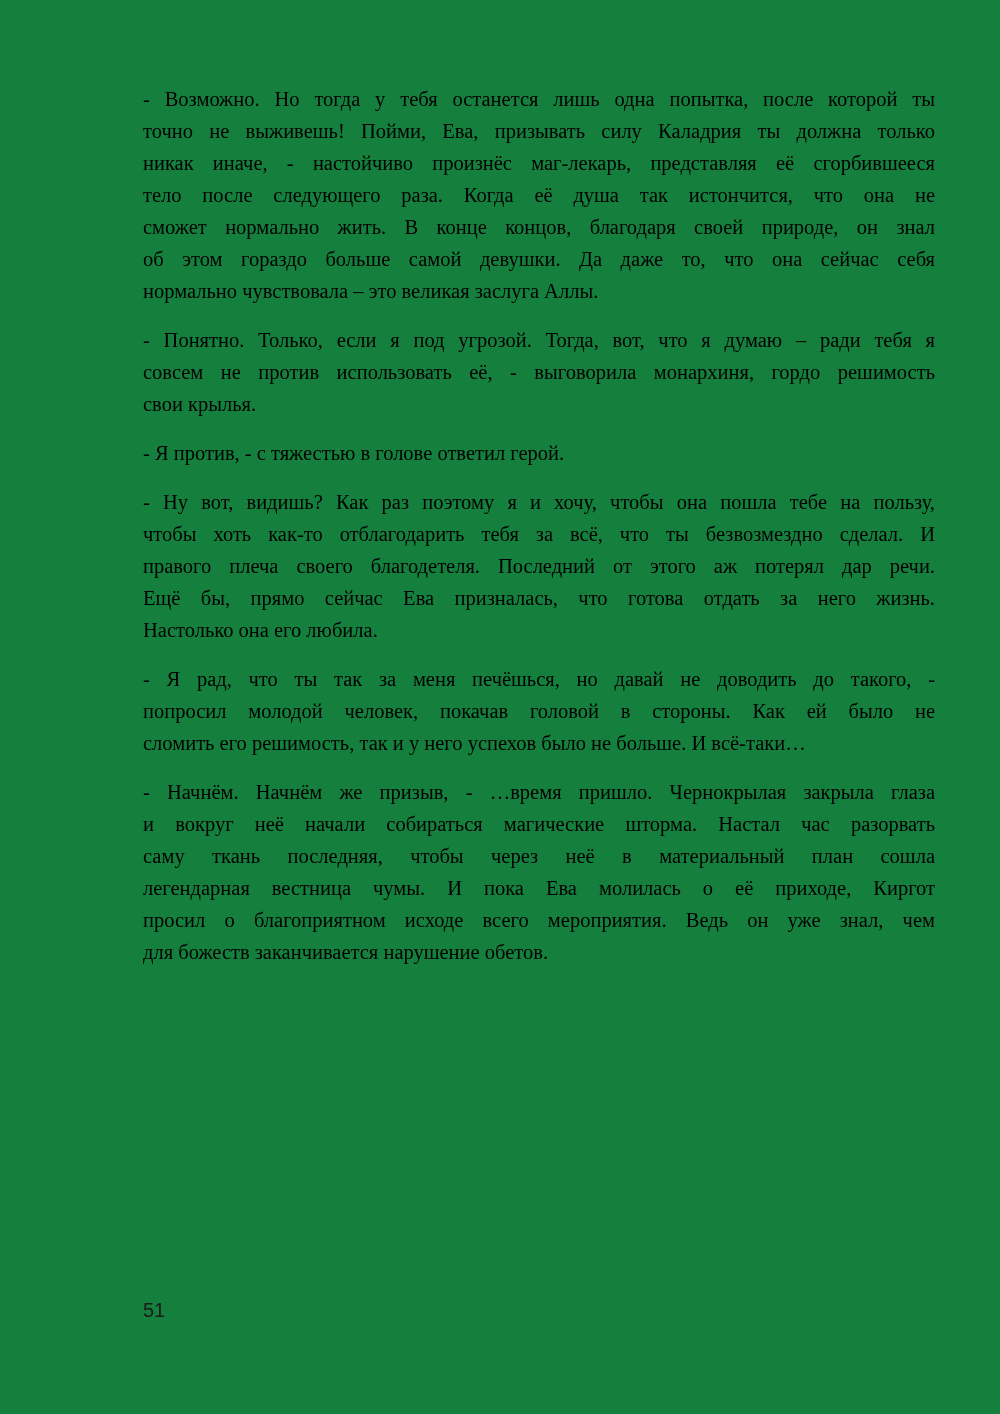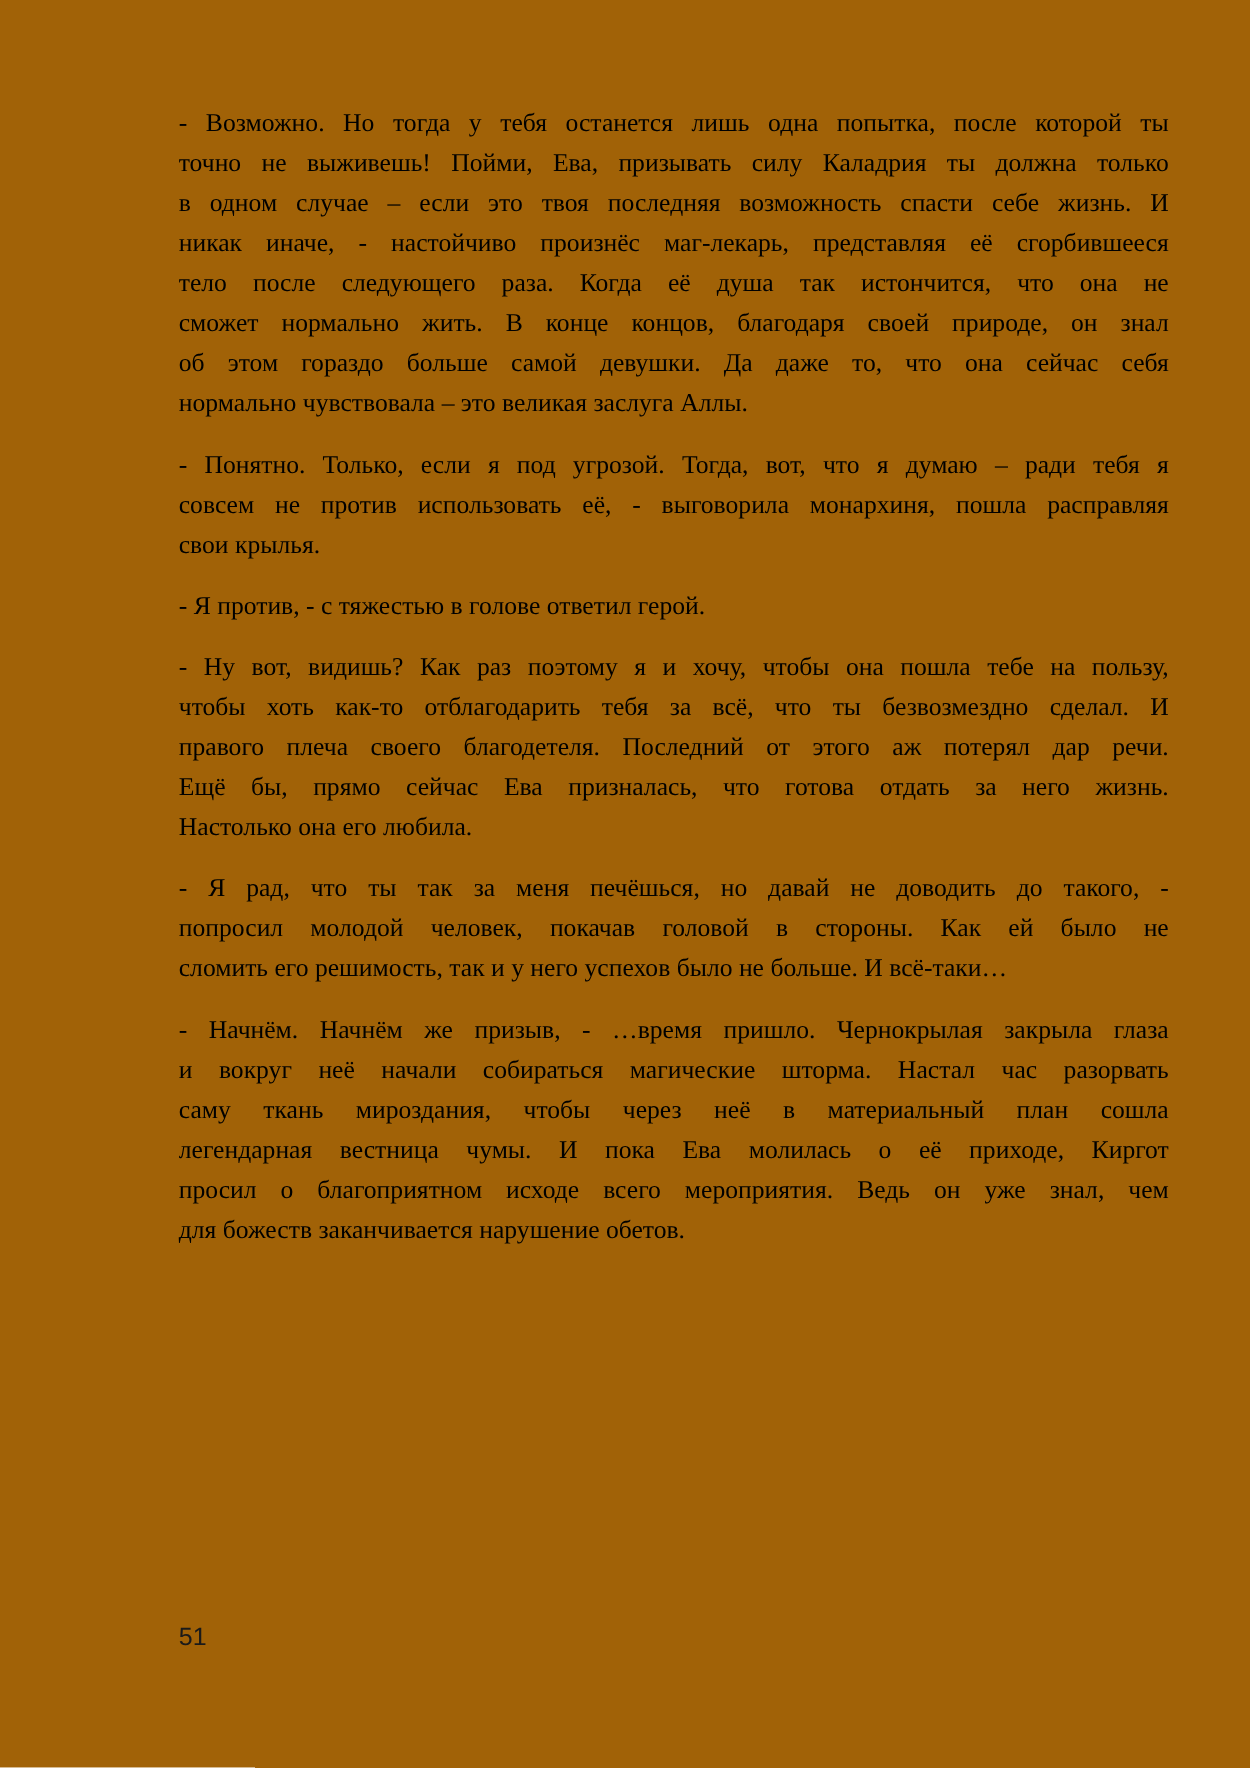--- a/index.html
+++ b/index.html
@@ -4,21 +4,21 @@
 <style>
   html, body {
     margin: 0;
     padding: 0;
     background: #ffffff;
   }
   .page {
     position: relative;
     width: 1000px;
     height: 1414px;
-    background: #a16207;
+    background: #15803d;
     overflow: hidden;
   }
   .text-block {
     position: absolute;
     left: 143px;
     top: 83px;
     width: 792px;
     font-family: "Liberation Serif", "DejaVu Serif", serif;
     font-size: 20.5px;
     line-height: 32px;
@@ -48,51 +48,50 @@
   }
 </style>
 </head>
 <body>
 
 <div class="page">
   <div class="text-block" id="text-block">
       <div class="paragraph">
         <div class="text-line">- Возможно. Но тогда у тебя останется лишь одна попытка, после которой ты</div>
         <div class="text-line">точно не выживешь! Пойми, Ева, призывать силу Каладрия ты должна только</div>
-        <div class="text-line">в одном случае – если это твоя последняя возможность спасти себе жизнь. И</div>
         <div class="text-line">никак иначе, - настойчиво произнёс маг-лекарь, представляя её сгорбившееся</div>
         <div class="text-line">тело после следующего раза. Когда её душа так истончится, что она не</div>
         <div class="text-line">сможет нормально жить. В конце концов, благодаря своей природе, он знал</div>
         <div class="text-line">об этом гораздо больше самой девушки. Да даже то, что она сейчас себя</div>
         <div class="text-line last-line">нормально чувствовала – это великая заслуга Аллы.</div>
       </div>
       <div class="paragraph">
         <div class="text-line">- Понятно. Только, если я под угрозой. Тогда, вот, что я думаю – ради тебя я</div>
-        <div class="text-line">совсем не против использовать её, - выговорила монархиня, пошла расправляя</div>
+        <div class="text-line">совсем не против использовать её, - выговорила монархиня, гордо решимость</div>
         <div class="text-line last-line">свои крылья.</div>
       </div>
       <div class="paragraph">
         <div class="text-line last-line">- Я против, - с тяжестью в голове ответил герой.</div>
       </div>
       <div class="paragraph">
         <div class="text-line">- Ну вот, видишь? Как раз поэтому я и хочу, чтобы она пошла тебе на пользу,</div>
         <div class="text-line">чтобы хоть как-то отблагодарить тебя за всё, что ты безвозмездно сделал. И</div>
         <div class="text-line">правого плеча своего благодетеля. Последний от этого аж потерял дар речи.</div>
         <div class="text-line">Ещё бы, прямо сейчас Ева призналась, что готова отдать за него жизнь.</div>
         <div class="text-line last-line">Настолько она его любила.</div>
       </div>
       <div class="paragraph">
         <div class="text-line">- Я рад, что ты так за меня печёшься, но давай не доводить до такого, -</div>
         <div class="text-line">попросил молодой человек, покачав головой в стороны. Как ей было не</div>
         <div class="text-line last-line">сломить его решимость, так и у него успехов было не больше. И всё-таки…</div>
       </div>
       <div class="paragraph">
         <div class="text-line">- Начнём. Начнём же призыв, - …время пришло. Чернокрылая закрыла глаза</div>
         <div class="text-line">и вокруг неё начали собираться магические шторма. Настал час разорвать</div>
-        <div class="text-line">саму ткань мироздания, чтобы через неё в материальный план сошла</div>
+        <div class="text-line">саму ткань последняя, чтобы через неё в материальный план сошла</div>
         <div class="text-line">легендарная вестница чумы. И пока Ева молилась о её приходе, Киргот</div>
         <div class="text-line">просил о благоприятном исходе всего мероприятия. Ведь он уже знал, чем</div>
         <div class="text-line last-line">для божеств заканчивается нарушение обетов.</div>
       </div>
     </div>
   <div class="footer">
     <span>51</span>
   </div>
 </div>
 

